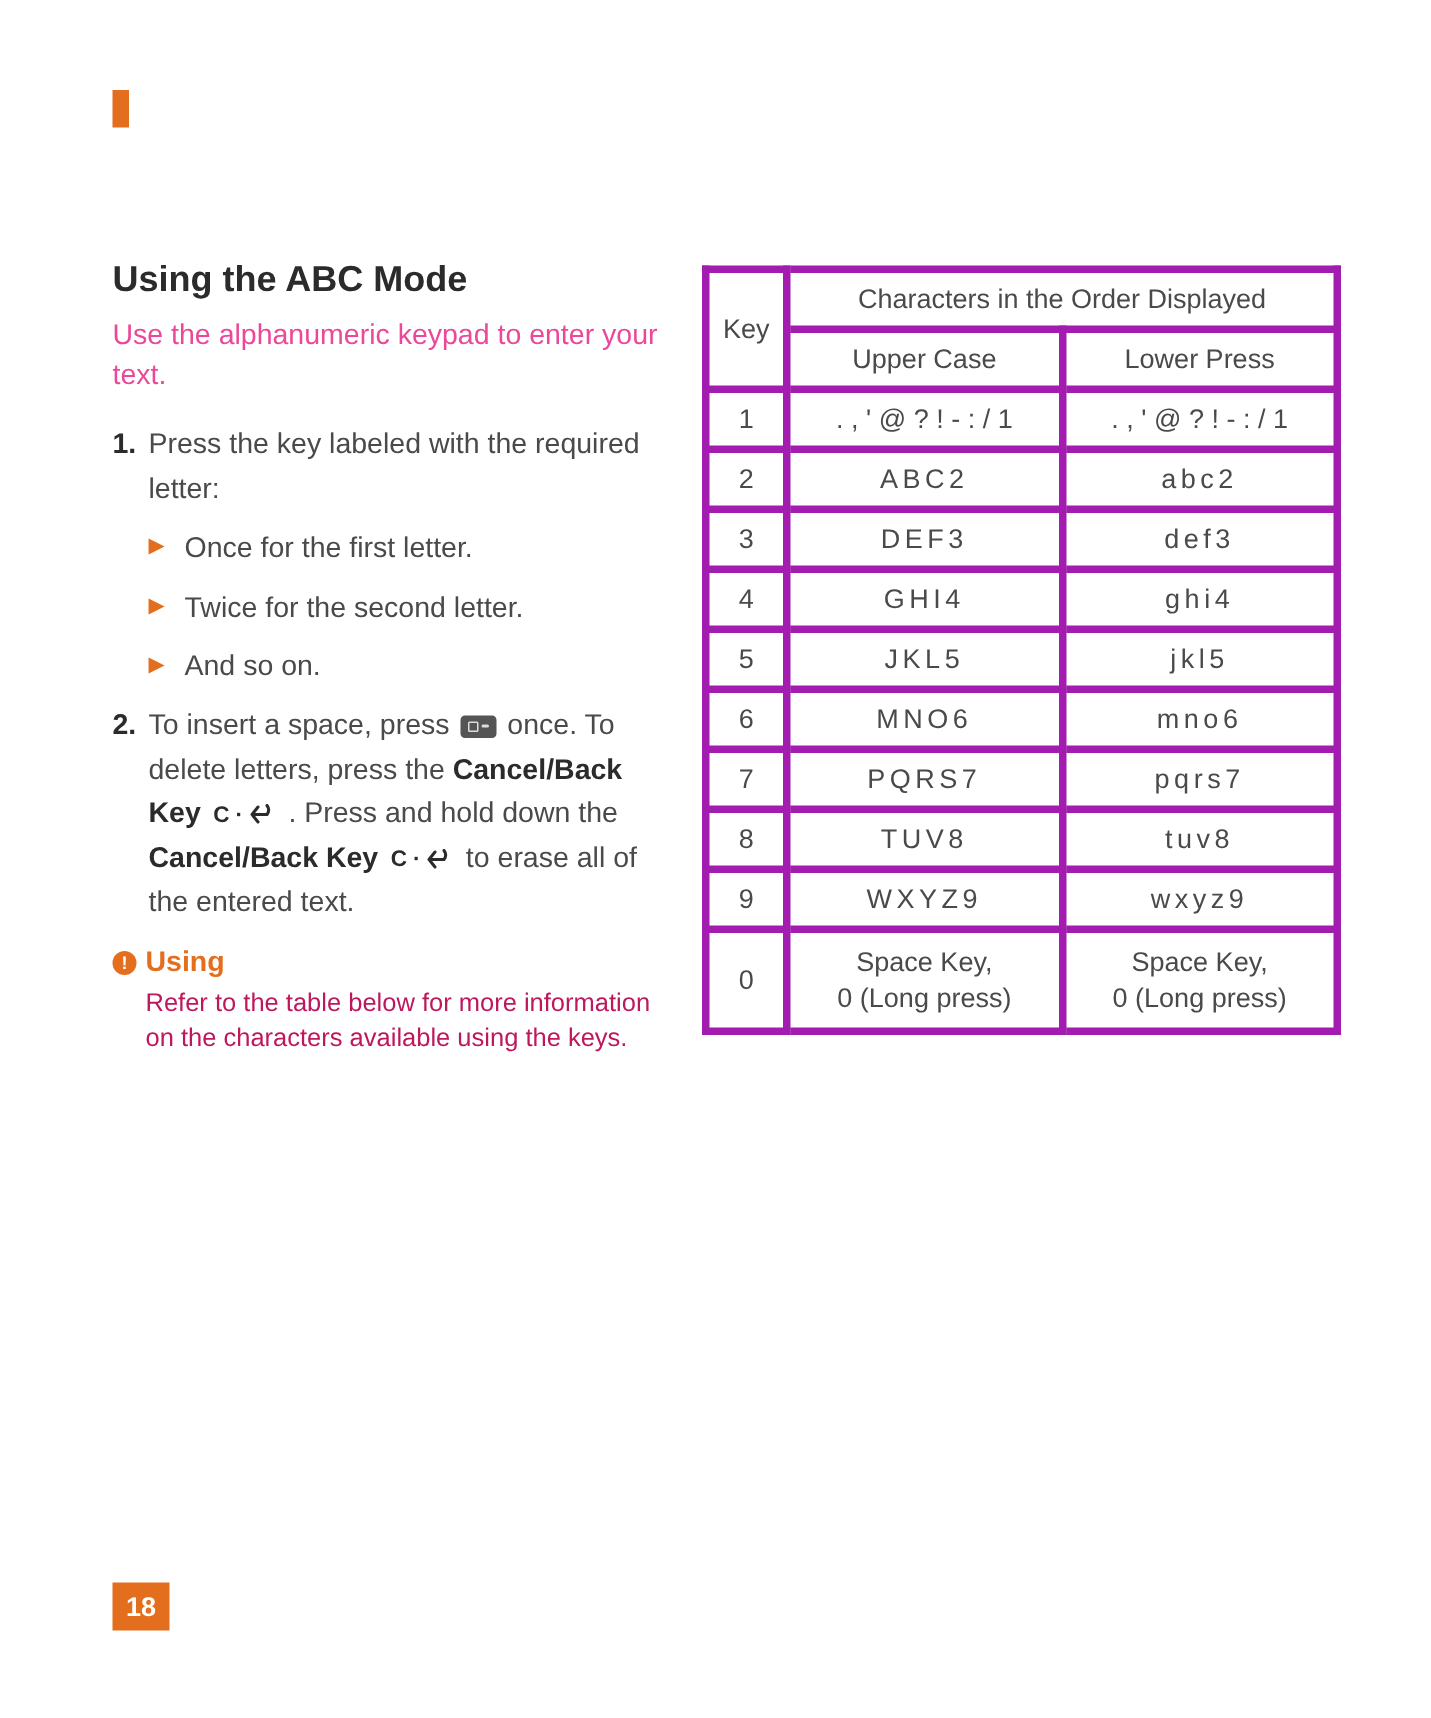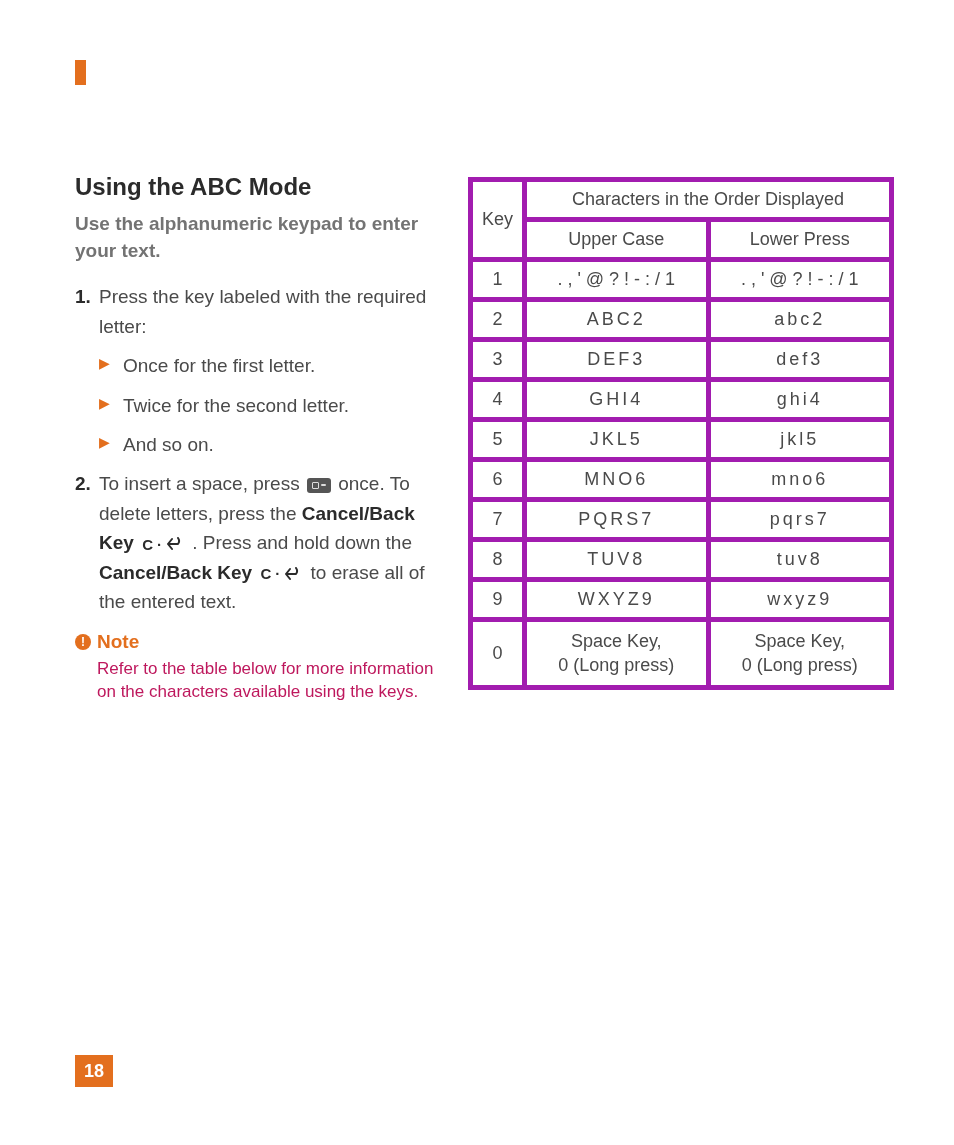--- a/index.html
+++ b/index.html
@@ -42,24 +42,24 @@
   .col-right { flex: 1; padding-top: 4px; }
 
   .h2 {
     font-size: 24px;
     font-weight: bold;
     color: #2b2b2b;
     margin: 0 0 10px 0;
   }
   .lead {
     font-size: 19px;
-    font-weight: 700;
+    font-weight: 400;
     line-height: 1.4;
     margin: 0 0 18px 0;
-    color: #737373;
+    color: #ec4899;
   }
   ol.steps {
     list-style: none;
     padding: 0;
     margin: 0;
     counter-reset: step;
   }
   ol.steps > li {
     font-size: 19px;
     font-weight: 300;
@@ -230,21 +230,21 @@
             <svg width="18" height="14" viewBox="0 0 18 14">
                 <path d="M6 2 L2 7 L6 12 M2 7 H12 A5 5 0 0 0 12 1" fill="none" stroke="#2b2b2b" stroke-width="2" stroke-linecap="round" stroke-linejoin="round"></path>
               </svg>
           </span>
           <span> to erase all of the entered text.</span>
         </li>
       </ol>
 
       <div class="note-head">
         <span class="note-icon">!</span>
-        <span class="note-title">Note</span>
+        <span class="note-title">Using</span>
       </div>
       <div class="note-body">Refer to the table below for more information on the characters available using the keys.</div>
     </div>
 
     <div class="col-right">
       <table class="char-table">
         <thead>
           <tr>
             <th class="key-col" rowspan="2">Key</th>
             <th colspan="2">Characters in the Order Displayed</th>

